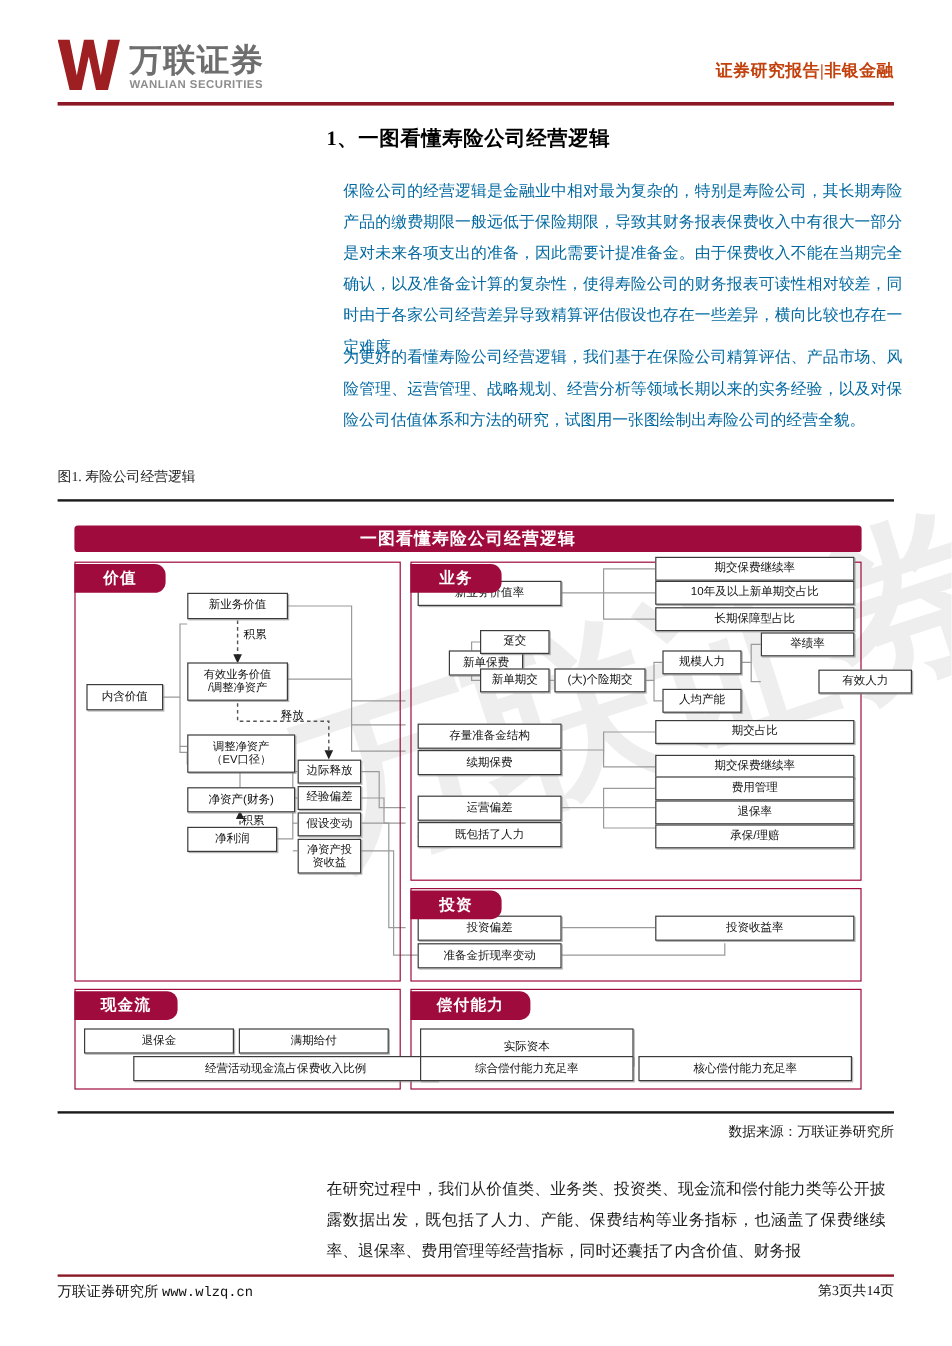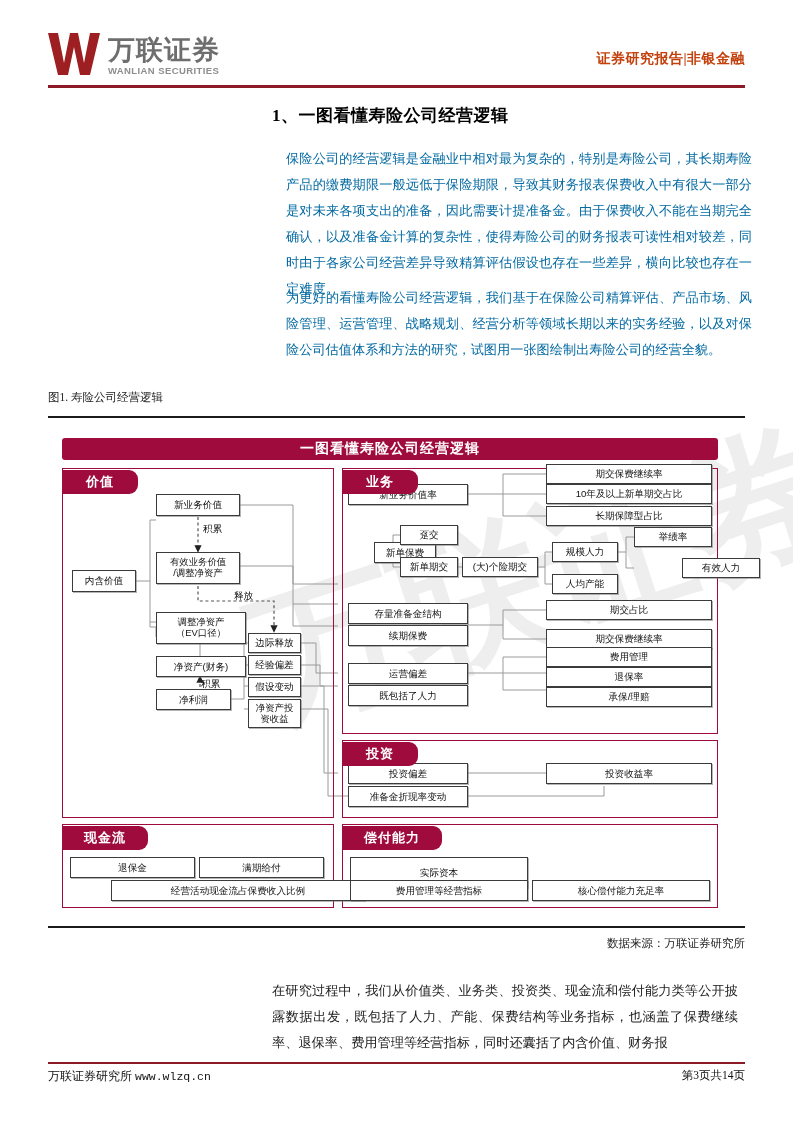--- a/index.html
+++ b/index.html
@@ -296,21 +296,21 @@
   <div class="nd" style="left:300px; top:362px; width:120px; height:21px;">准备金折现率变动</div>
   <div class="nd" style="left:498px; top:339px; width:166px; height:21px;">投资收益率</div>
 
   <div class="tag" style="left:14px; top:402px; width:86px;">现金流</div>
   <div class="nd" style="left:22px; top:433px; width:125px; height:21px;">退保金</div>
   <div class="nd" style="left:151px; top:433px; width:125px; height:21px;">满期给付</div>
   <div class="nd" style="left:22px; top:456px; width:254px; height:21px;margin-left:41px;">经营活动现金流占保费收入比例</div>
 
   <div class="tag" style="left:294px; top:402px; width:100px;">偿付能力</div>
   <div class="nd" style="left:302px; top:433px; width:178px; height:31px;">实际资本</div>
-  <div class="nd" style="left:302px; top:456px; width:178px; height:21px;">费用管理等经营指标</div>
+  <div class="nd" style="left:302px; top:456px; width:178px; height:21px;">综合偿付能力充足率</div>
   <div class="nd" style="left:484px; top:456px; width:178px; height:21px;">核心偿付能力充足率</div>
 
 </div>
 
 <div class="fig-rule-bottom"></div>
 <div class="fig-source">数据来源：万联证券研究所</div>
 
 <p class="tail-par">在研究过程中，我们从价值类、业务类、投资类、现金流和偿付能力类等公开披露数据出发，既包括了人力、产能、保费结构等业务指标，也涵盖了保费继续率、退保率、费用管理等经营指标，同时还囊括了内含价值、财务报</p>
 
 <div class="footer-rule"></div>

